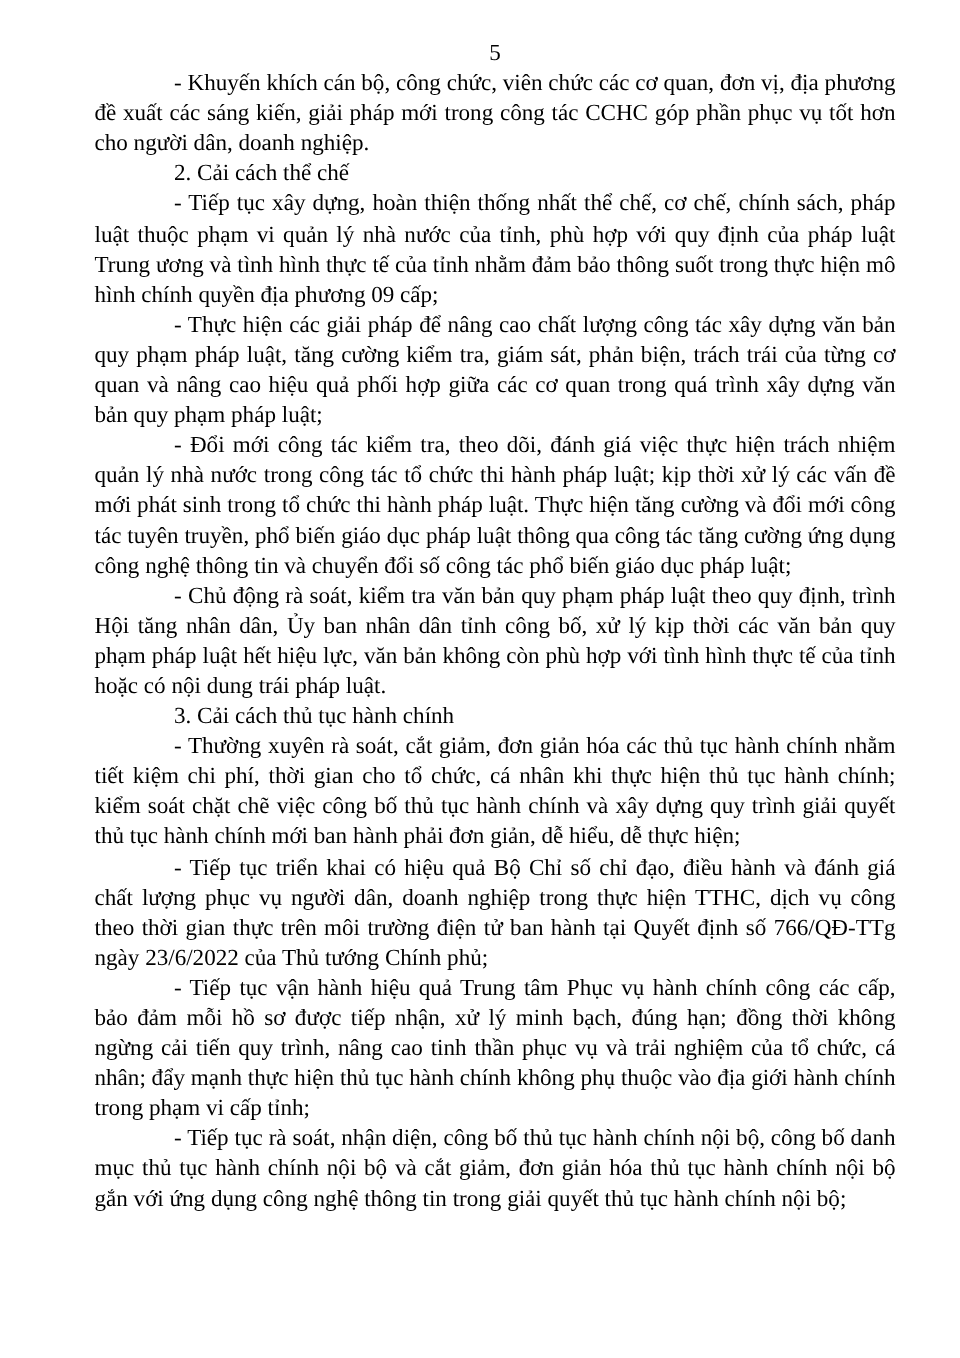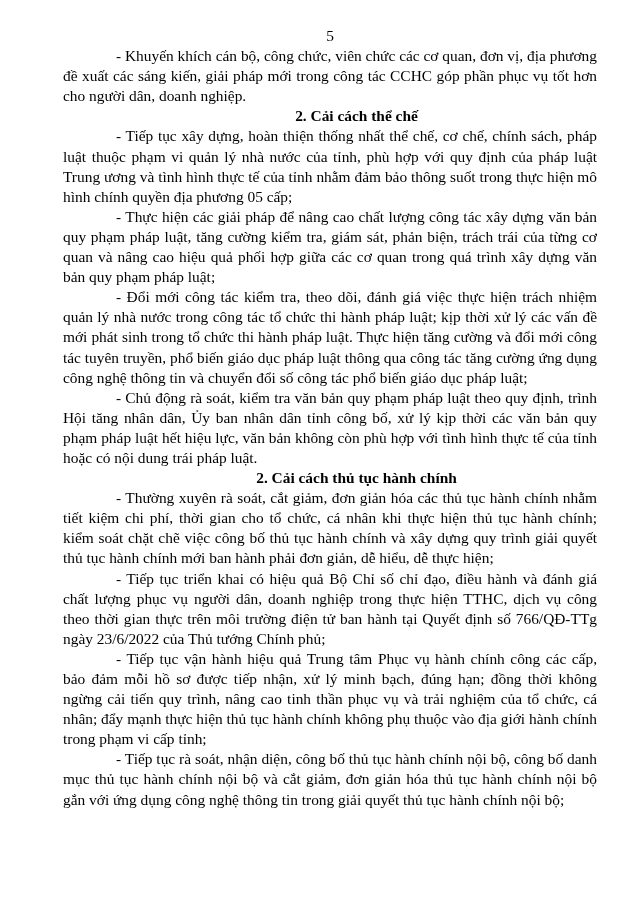--- a/index.html
+++ b/index.html
@@ -23,43 +23,43 @@
     text-align: center;
     margin: 0 0 0 0;
   }
   .para {
     margin: 0;
     text-indent: 53px;
     text-align: justify;
     text-justify: inter-word;
   }
   .heading {
-    font-weight: 700;
-    text-align: center;
+    font-weight: 400;
+    text-align: left;
   }
 </style>
 </head>
 <body>
 
 <div class="page">
   <div class="page-number">5</div>
 
   <p class="para">- Khuyến khích cán bộ, công chức, viên chức các cơ quan, đơn vị, địa phương đề xuất các sáng kiến, giải pháp mới trong công tác CCHC góp phần phục vụ tốt hơn cho người dân, doanh nghiệp.</p>
 
   <p class="para heading">2. Cải cách thể chế</p>
 
-  <p class="para">- Tiếp tục xây dựng, hoàn thiện thống nhất thể chế, cơ chế, chính sách, pháp luật thuộc phạm vi quản lý nhà nước của tỉnh, phù hợp với quy định của pháp luật Trung ương và tình hình thực tế của tỉnh nhằm đảm bảo thông suốt trong thực hiện mô hình chính quyền địa phương 05 cấp;</p>
+  <p class="para">- Tiếp tục xây dựng, hoàn thiện thống nhất thể chế, cơ chế, chính sách, pháp luật thuộc phạm vi quản lý nhà nước của tỉnh, phù hợp với quy định của pháp luật Trung ương và tình hình thực tế của tỉnh nhằm đảm bảo thông suốt trong thực hiện mô hình chính quyền địa phương 09 cấp;</p>
 
   <p class="para">- Thực hiện các giải pháp để nâng cao chất lượng công tác xây dựng văn bản quy phạm pháp luật, tăng cường kiểm tra, giám sát, phản biện, trách trái của từng cơ quan và nâng cao hiệu quả phối hợp giữa các cơ quan trong quá trình xây dựng văn bản quy phạm pháp luật;</p>
 
   <p class="para">- Đổi mới công tác kiểm tra, theo dõi, đánh giá việc thực hiện trách nhiệm quản lý nhà nước trong công tác tổ chức thi hành pháp luật; kịp thời xử lý các vấn đề mới phát sinh trong tổ chức thi hành pháp luật. Thực hiện tăng cường và đổi mới công tác tuyên truyền, phổ biến giáo dục pháp luật thông qua công tác tăng cường ứng dụng công nghệ thông tin và chuyển đổi số công tác phổ biến giáo dục pháp luật;</p>
 
   <p class="para">- Chủ động rà soát, kiểm tra văn bản quy phạm pháp luật theo quy định, trình Hội tăng nhân dân, Ủy ban nhân dân tỉnh công bố, xử lý kịp thời các văn bản quy phạm pháp luật hết hiệu lực, văn bản không còn phù hợp với tình hình thực tế của tỉnh hoặc có nội dung trái pháp luật.</p>
 
-  <p class="para heading">2. Cải cách thủ tục hành chính</p>
+  <p class="para heading">3. Cải cách thủ tục hành chính</p>
 
   <p class="para">- Thường xuyên rà soát, cắt giảm, đơn giản hóa các thủ tục hành chính nhằm tiết kiệm chi phí, thời gian cho tổ chức, cá nhân khi thực hiện thủ tục hành chính; kiểm soát chặt chẽ việc công bố thủ tục hành chính và xây dựng quy trình giải quyết thủ tục hành chính mới ban hành phải đơn giản, dễ hiểu, dễ thực hiện;</p>
 
   <p class="para">- Tiếp tục triển khai có hiệu quả Bộ Chỉ số chỉ đạo, điều hành và đánh giá chất lượng phục vụ người dân, doanh nghiệp trong thực hiện TTHC, dịch vụ công theo thời gian thực trên môi trường điện tử ban hành tại Quyết định số 766/QĐ-TTg ngày 23/6/2022 của Thủ tướng Chính phủ;</p>
 
   <p class="para">- Tiếp tục vận hành hiệu quả Trung tâm Phục vụ hành chính công các cấp, bảo đảm mỗi hồ sơ được tiếp nhận, xử lý minh bạch, đúng hạn; đồng thời không ngừng cải tiến quy trình, nâng cao tinh thần phục vụ và trải nghiệm của tổ chức, cá nhân; đẩy mạnh thực hiện thủ tục hành chính không phụ thuộc vào địa giới hành chính trong phạm vi cấp tỉnh;</p>
 
   <p class="para">- Tiếp tục rà soát, nhận diện, công bố thủ tục hành chính nội bộ, công bố danh mục thủ tục hành chính nội bộ và cắt giảm, đơn giản hóa thủ tục hành chính nội bộ gắn với ứng dụng công nghệ thông tin trong giải quyết thủ tục hành chính nội bộ;</p>
 </div>
 

